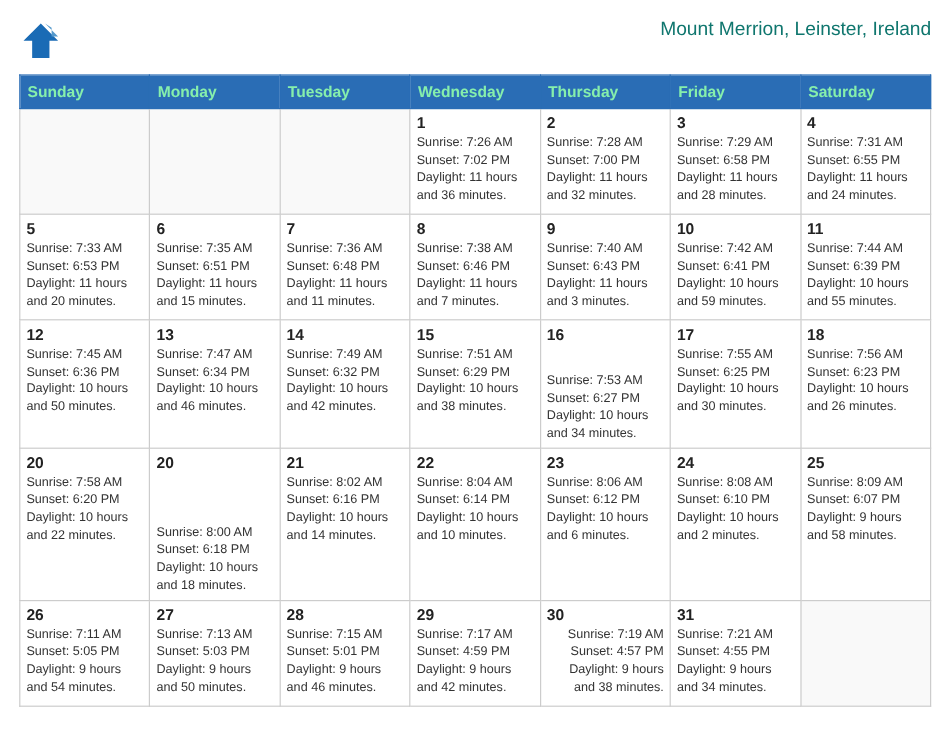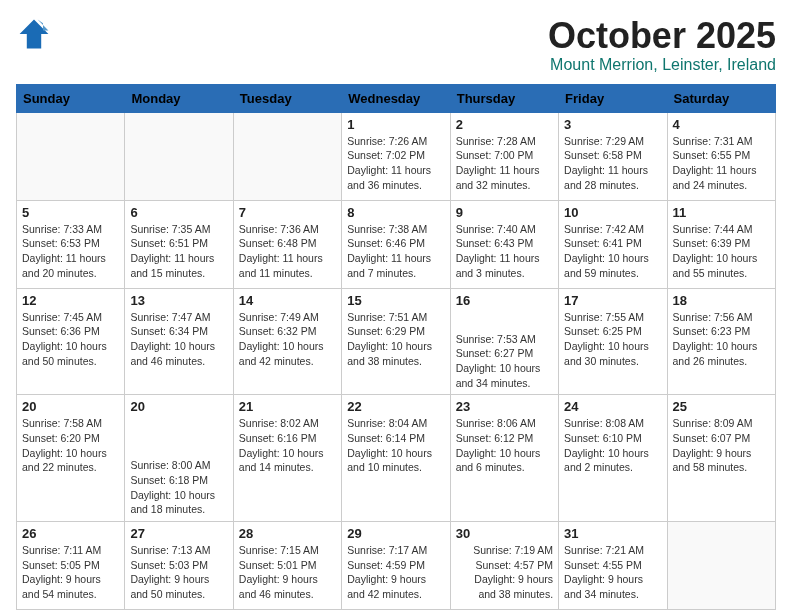--- a/index.html
+++ b/index.html
@@ -53,21 +53,21 @@
       font-size: 16px;
       color: #0f766e;
     }
     .calendar {
       width: 100%;
       border-collapse: collapse;
       border: 1px solid #ccc;
     }
     .calendar th {
       background-color: #2a6db5;
-      color: #000000;
+      color: #86efac;
       text-align: left;
       padding: 6px 6px;
       font-size: 13px;
       border: 1px solid #2a6db5;
     }
     .calendar td {
       vertical-align: top;
       border: 1px solid #ccc;
       padding: 4px 5px;
       width: calc(100% / 7);
@@ -98,21 +98,20 @@
 <body>
 
 <div class="header-area">
   <div class="logo">
     <svg class="logo-icon" viewBox="0 0 40 40">
       <polygon points="20,4 36,20 28,20 28,36 12,36 12,20 4,20" fill="#1a6bb5"></polygon>
       <polygon points="24,4 36,16 30,16 30,8" fill="#5599cc"></polygon>
     </svg>
   </div>
   <div class="title-area">
-    <div class="month-title">October 2025</div>
     <div class="location-title">Mount Merrion, Leinster, Ireland</div>
   </div>
 </div>
 
 <table class="calendar">
   <thead>
     <tr>
     <th>Sunday</th>
         <th>Monday</th>
         <th>Tuesday</th>

